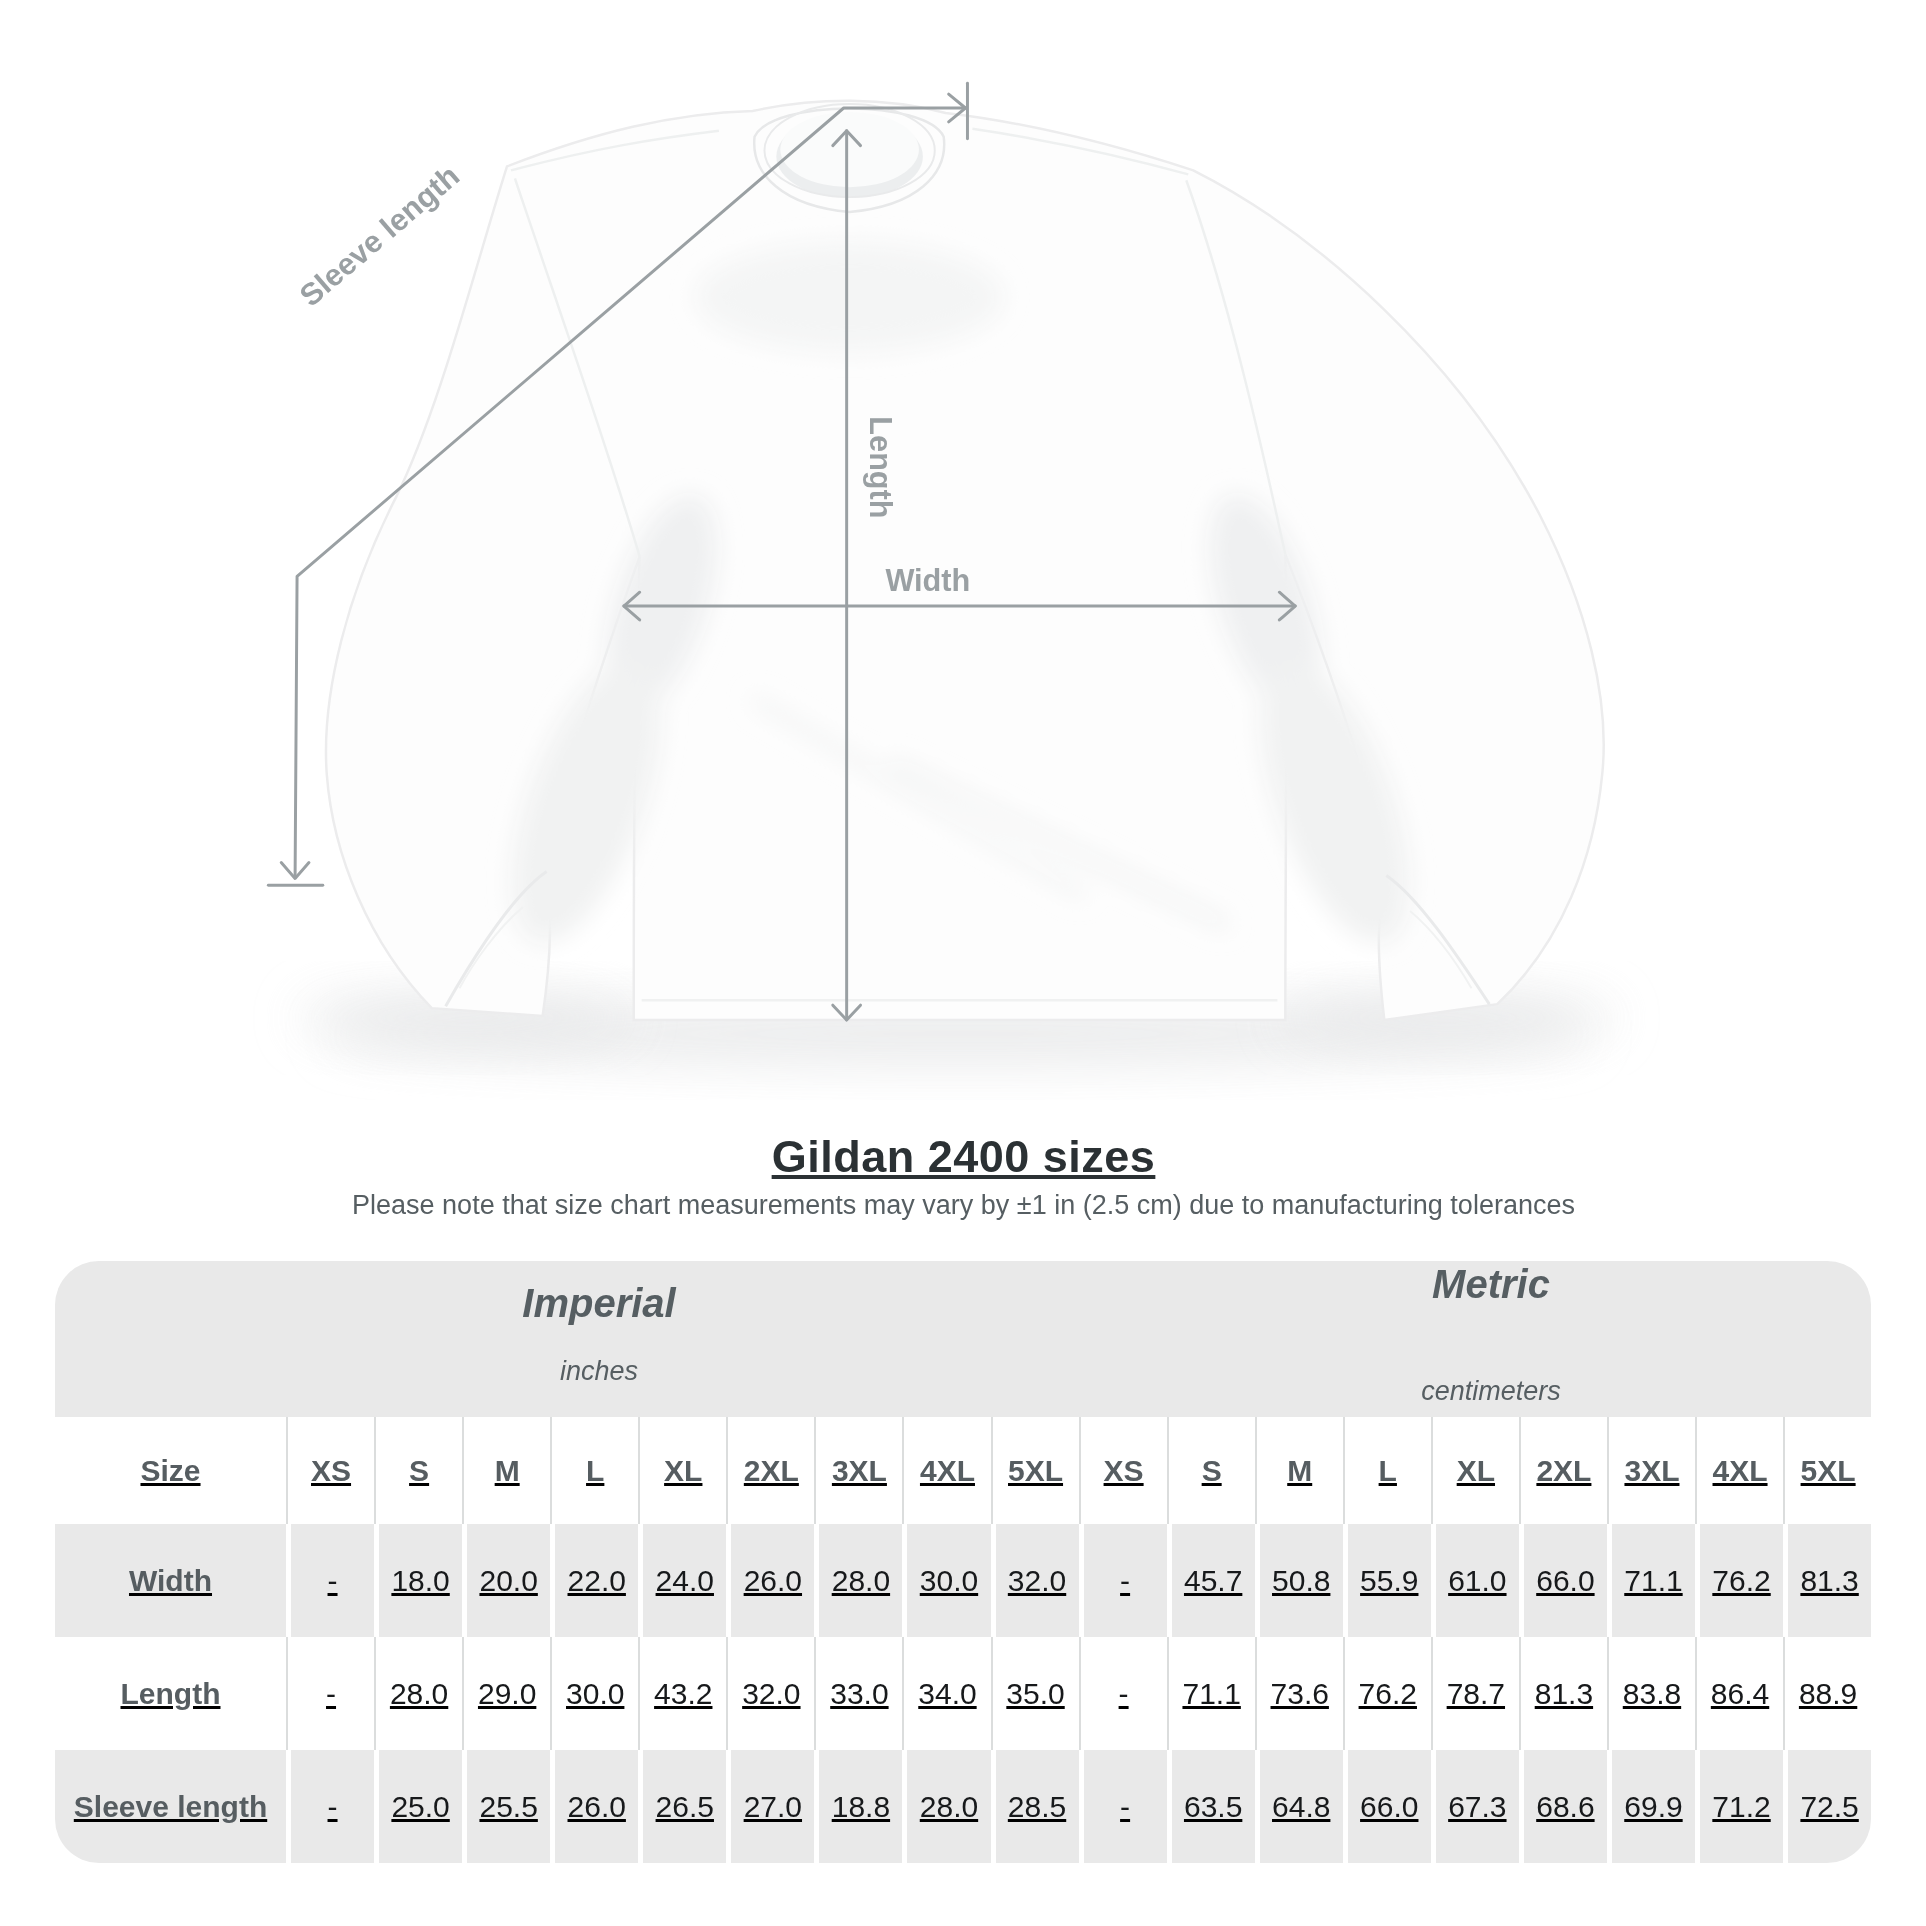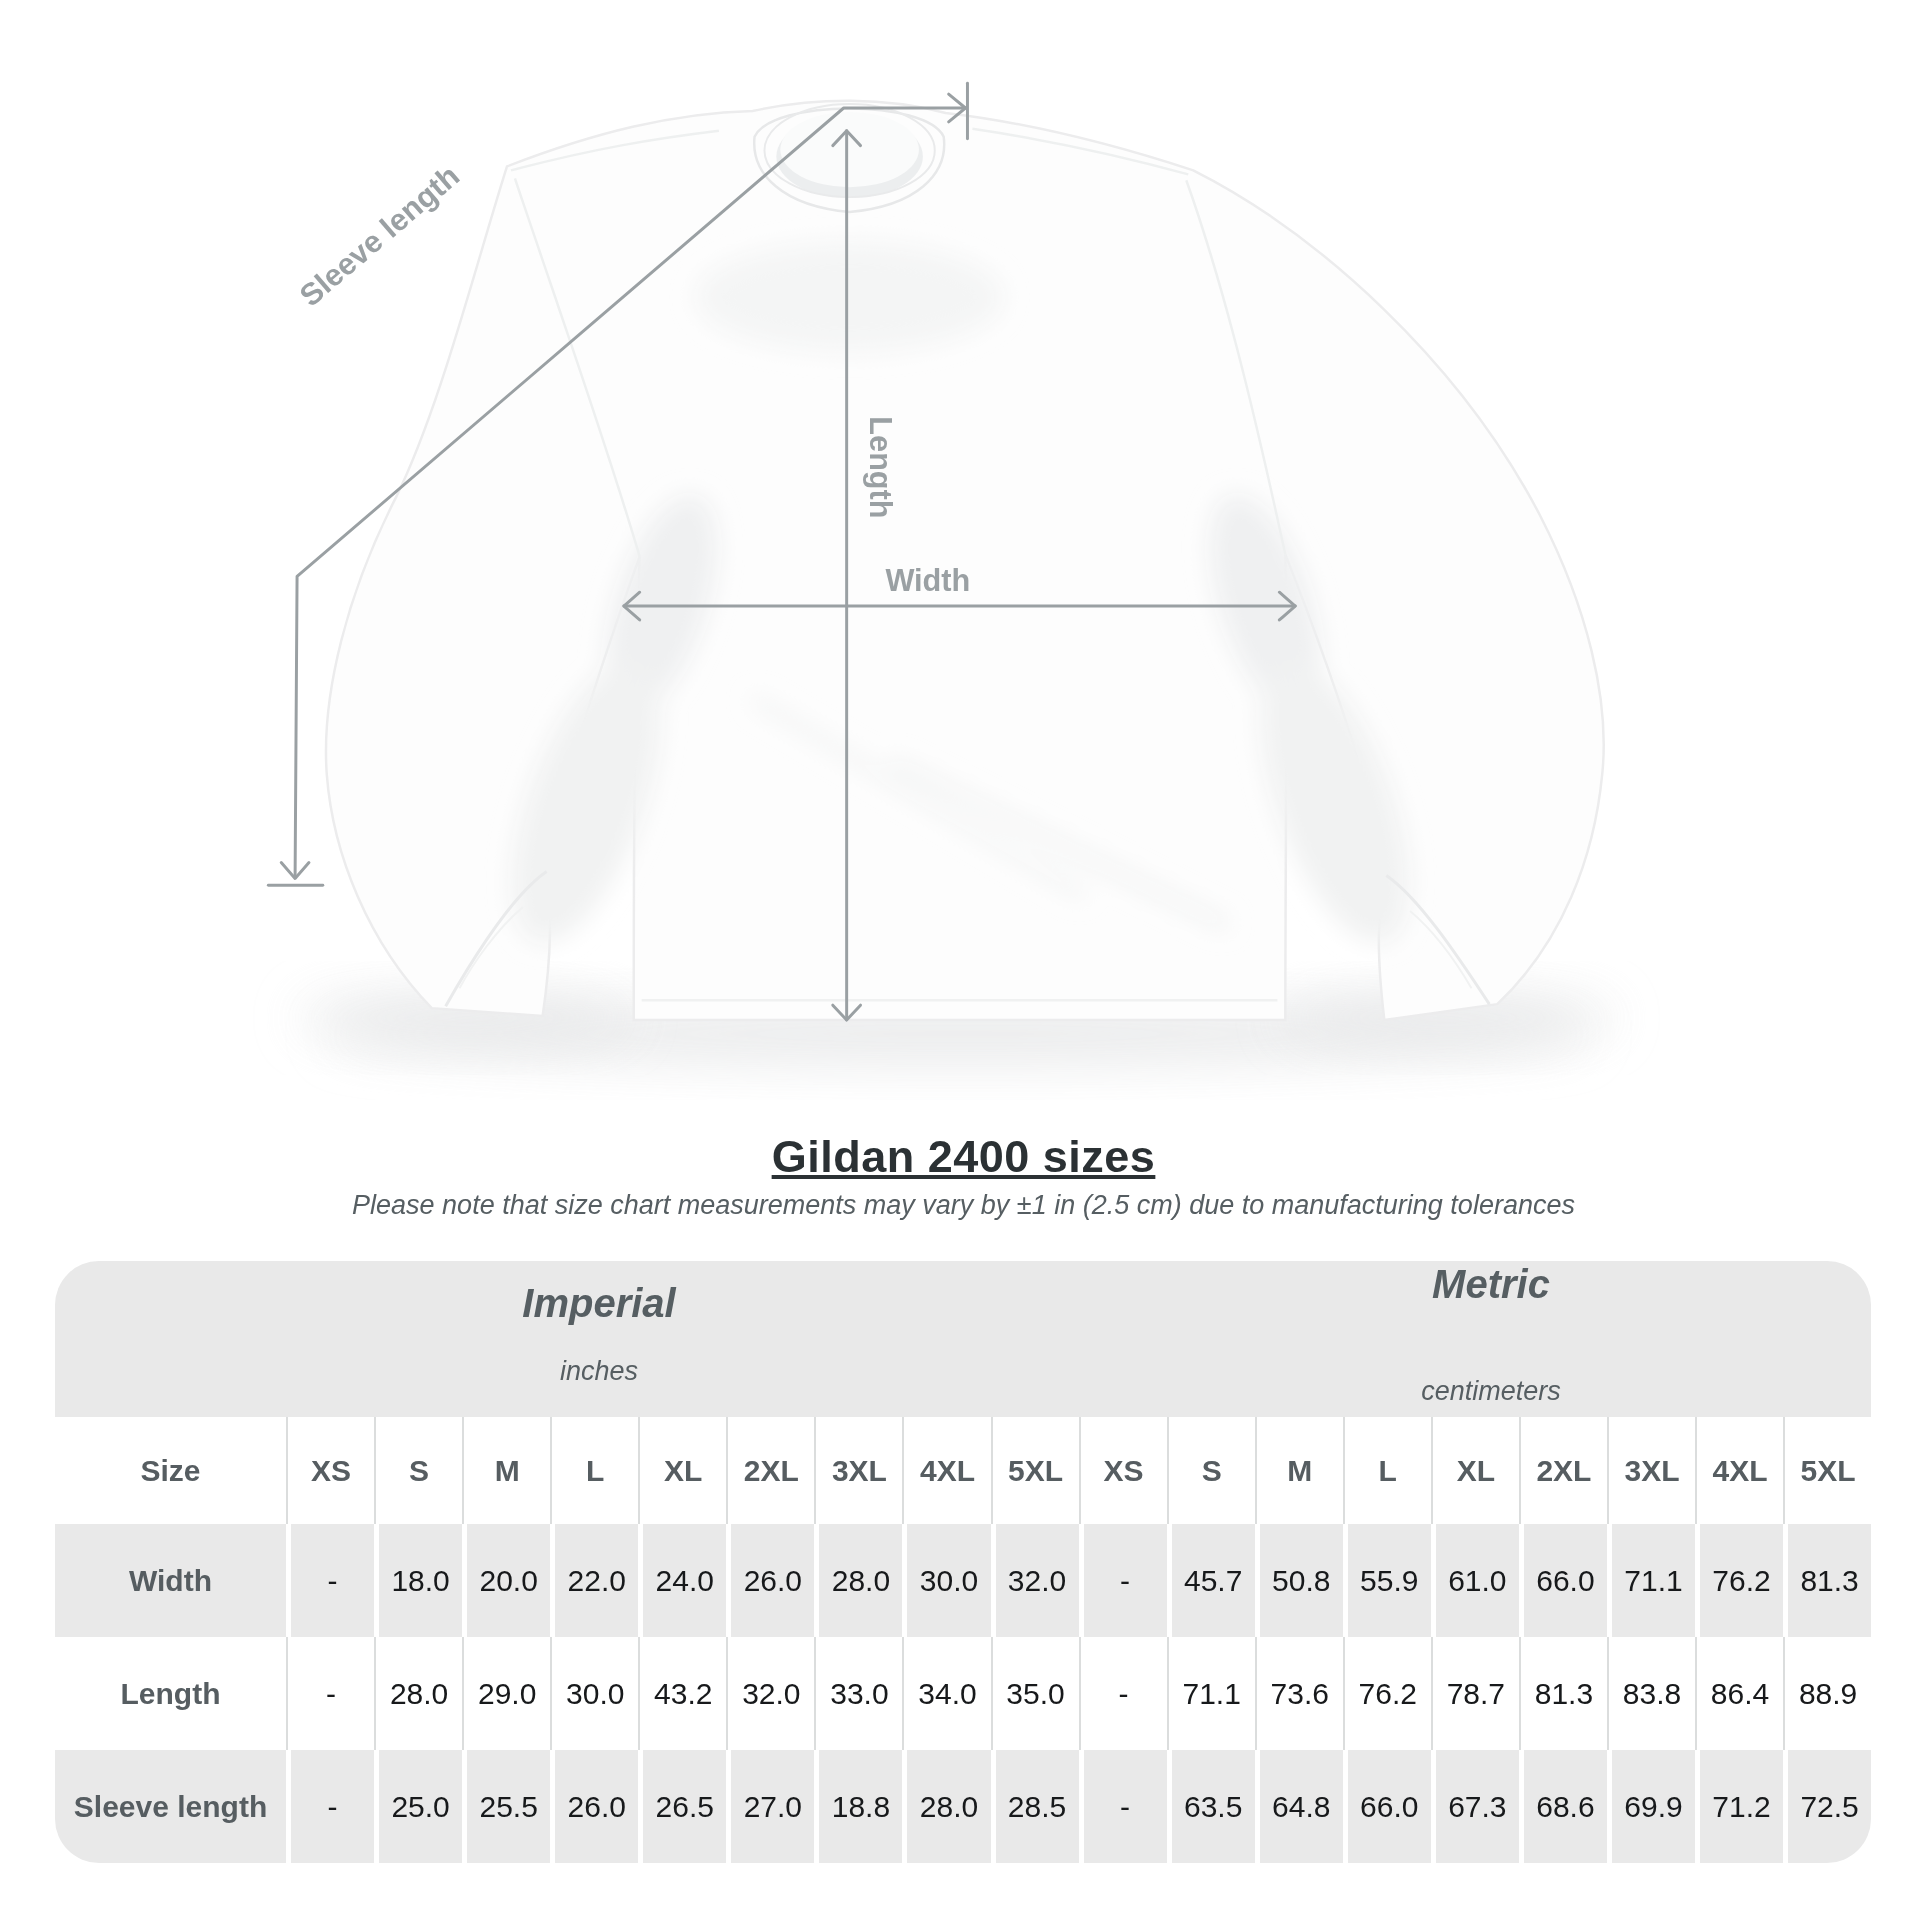--- a/index.html
+++ b/index.html
@@ -12,21 +12,21 @@
   }
   .shirt-svg{position:absolute;top:0;left:0;}
   .page-title{
     position:absolute;top:1131px;left:0;width:100%;
     margin:0;text-align:center;
     font-size:45px;font-weight:bold;color:#2b3134;letter-spacing:0.5px;text-decoration:underline;
   }
   .page-subtitle{
     position:absolute;top:1190px;left:0;width:100%;
     margin:0;text-align:center;
-    font-size:27px;font-style:italic;color:#565e62;
+    font-size:27px;color:#565e62;
   }
   .size-table{
     position:absolute;left:55px;top:1261px;width:1816px;
   }
   .units-band{
     display:flex;height:156px;background:#e9e9e9;
     border-radius:44px 44px 0 0;
     padding-left:32px;
   }
   .unit-block{
@@ -34,21 +34,21 @@
     padding-bottom:8px;
   }
   .unit-imperial{flex:0 0 1024px;}
   .unit-metric{flex:1;justify-content:space-between;}
   .unit-title{
     font-size:40px;font-weight:bold;font-style:italic;color:#565e62;line-height:1.15;
   }
   .unit-sub{
     font-size:27px;font-style:italic;color:#565e62;line-height:1.3;margin-top:28px;
   }
-  .trow{display:flex;}
+  .trow{display:flex;text-decoration:underline;}
   .header-row{height:107px;background:#ffffff;}
   .data-row{height:113px;}
   .last-row{border-radius:0 0 44px 44px;overflow:hidden;}
   .cell{
     flex:1;display:flex;align-items:center;justify-content:center;
     box-sizing:border-box;
     font-size:30px;color:#17191b;white-space:nowrap;
   }
   .label-cell{flex:0 0 231px;}
   .label-cell,.head{font-weight:bold;color:#565d61;}

